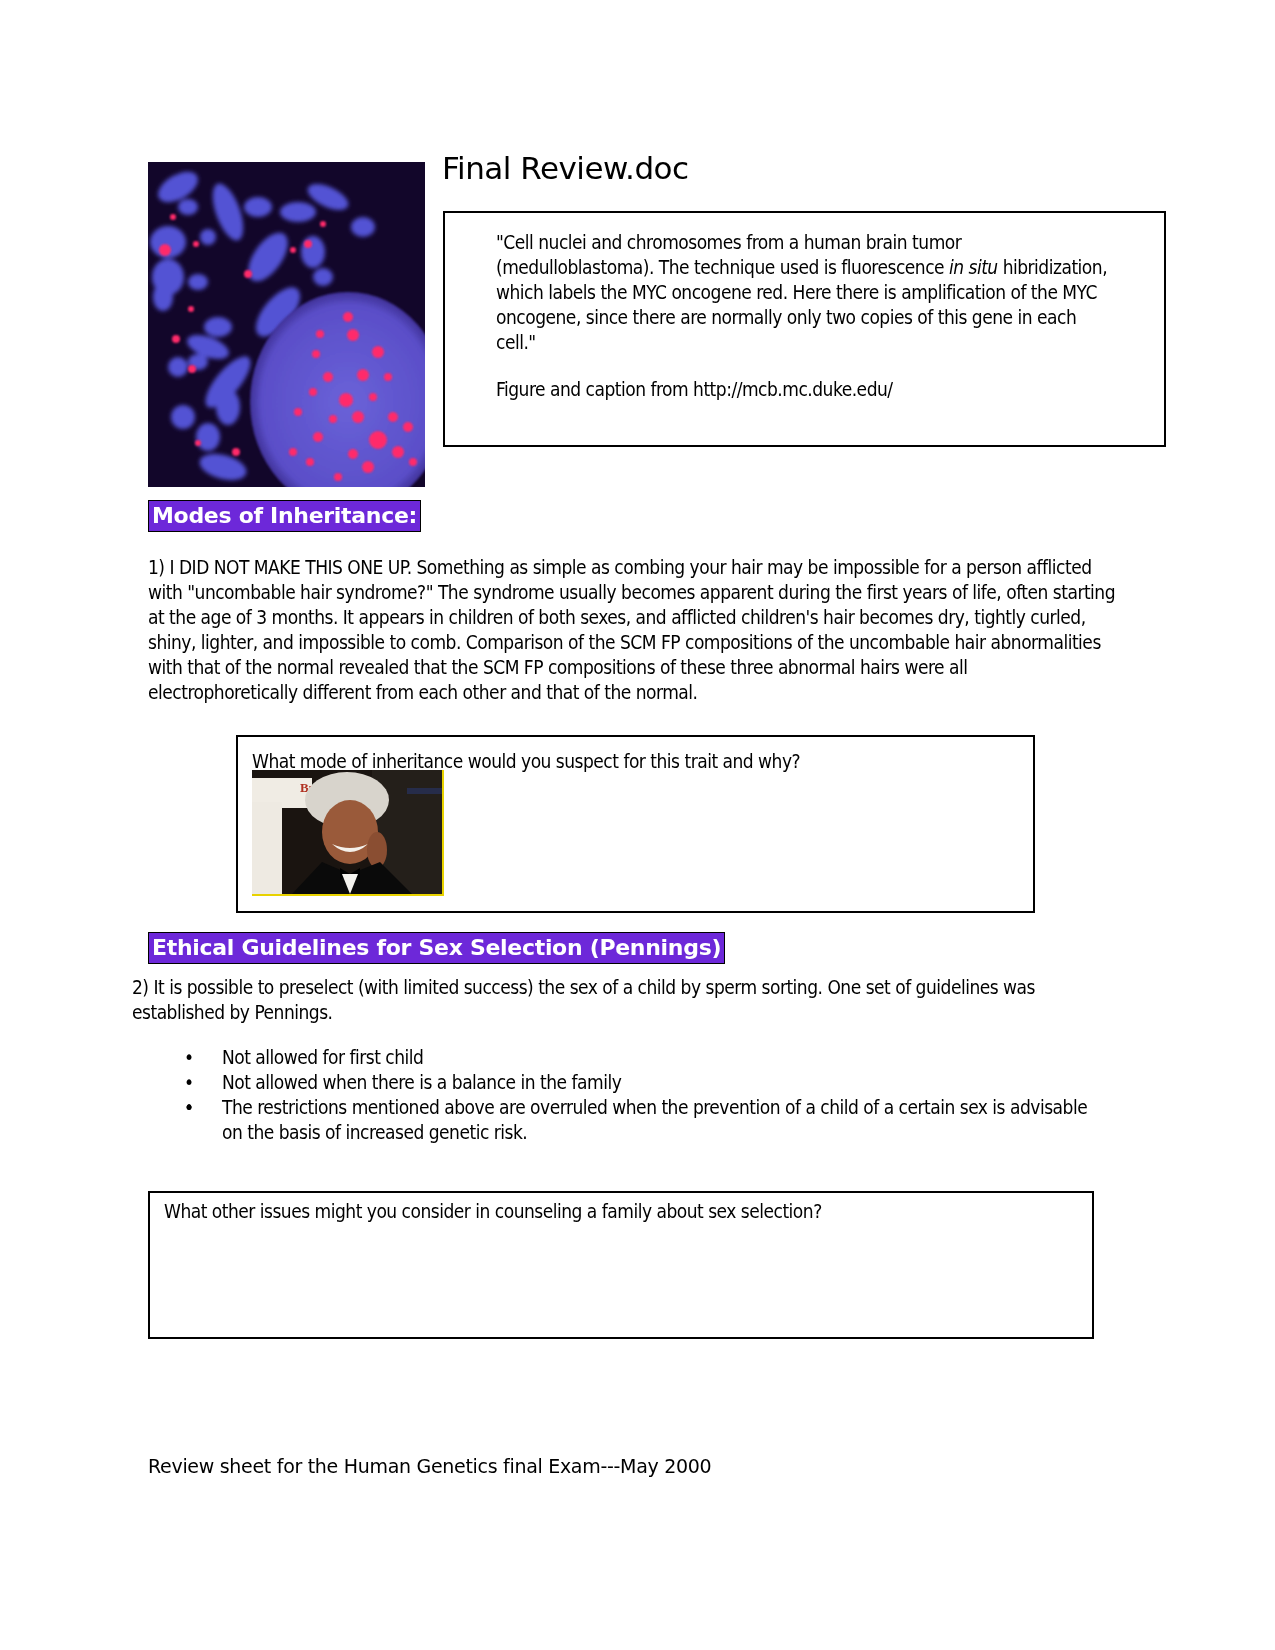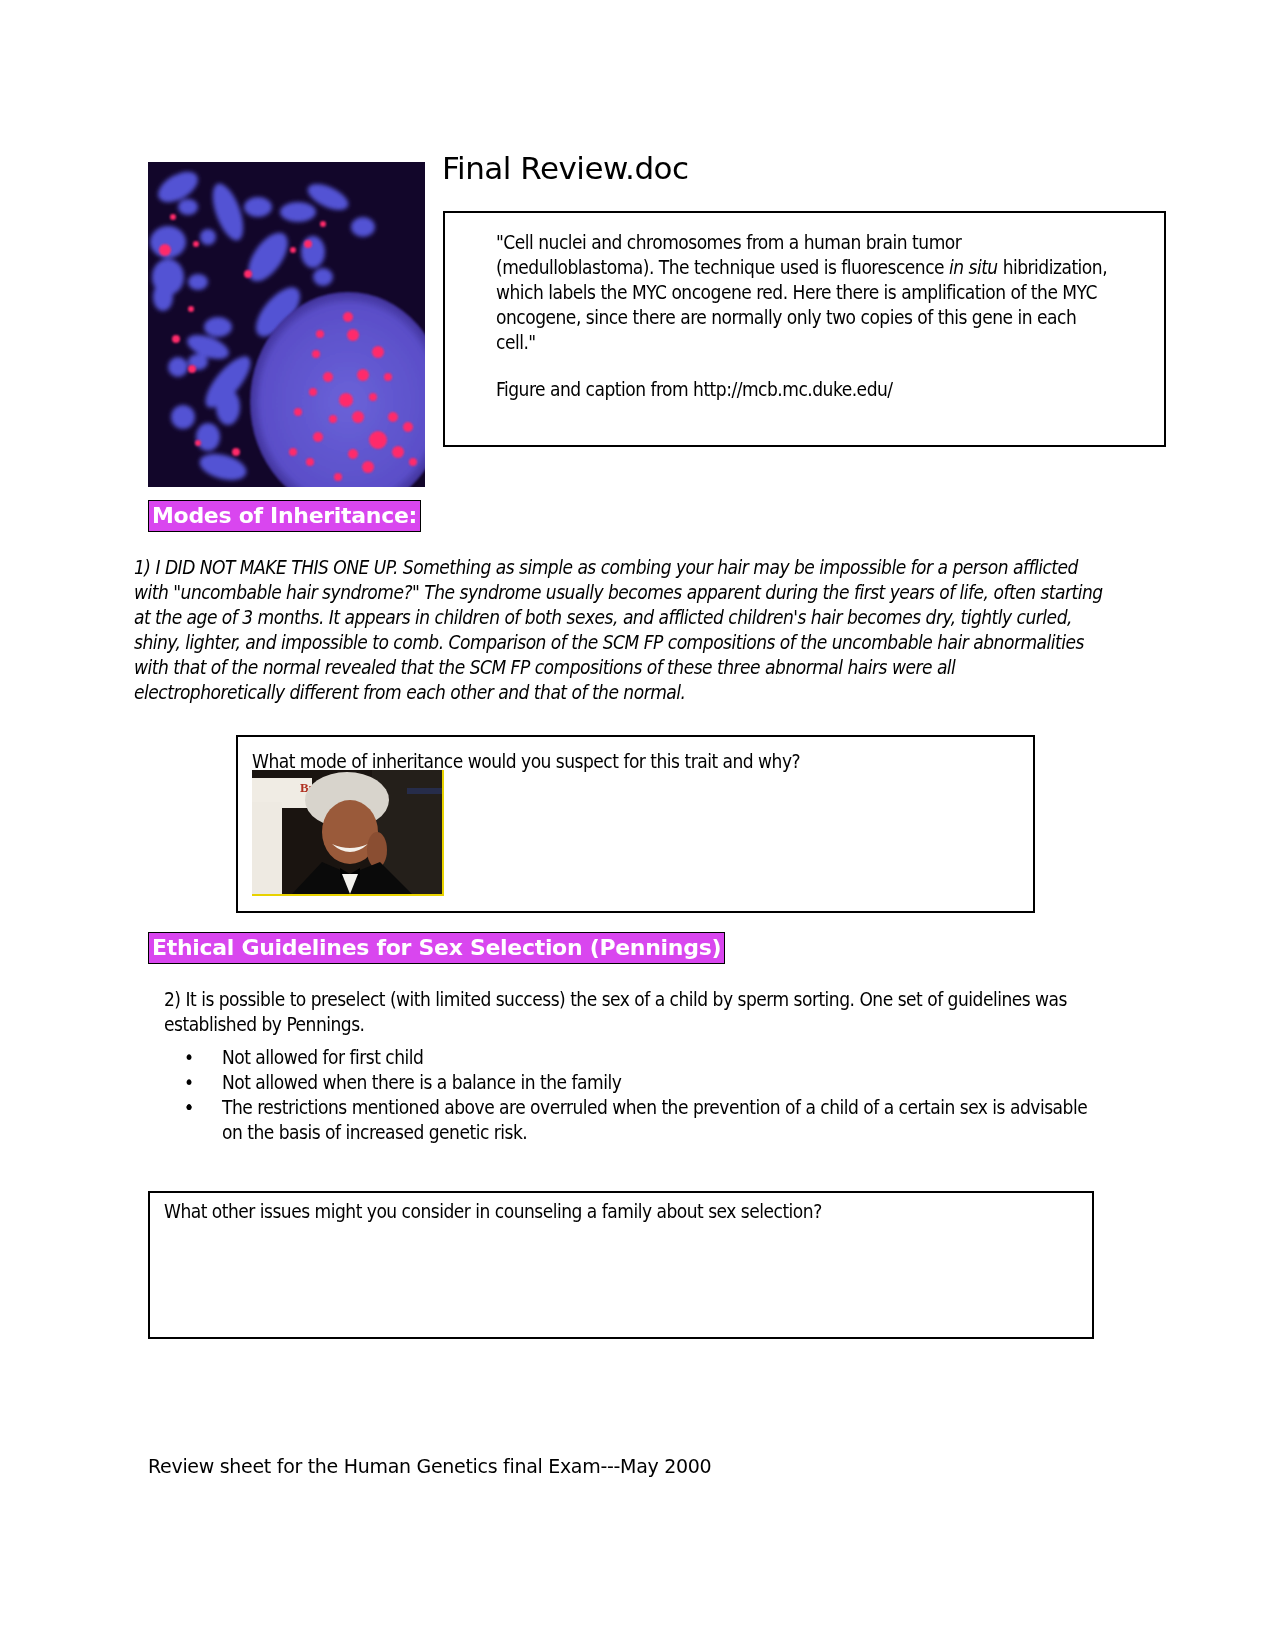--- a/index.html
+++ b/index.html
@@ -7,32 +7,32 @@
          font-family: "DejaVu Sans", sans-serif; color: #000; }
   .abs { position: absolute; }
   .body-text { font-size: 19px; line-height: 25px; letter-spacing: -0.5px; font-stretch: condensed; }
 
   #fish-image { left: 148px; top: 162px; width: 277px; height: 325px; background: #12062a; overflow: hidden; }
   #doc-title { left: 442px; top: 150px; font-size: 31px; letter-spacing: -0.5px; }
   #caption-box { left: 443px; top: 211px; width: 723px; height: 236px; border: 2px solid #000; box-sizing: border-box; }
   #caption-quote { position: absolute; left: 51px; top: 17px; width: 620px; }
   #caption-source { position: absolute; left: 51px; top: 164px; }
 
-  .section-header { background: #d946ef; color: #fff; font-weight: bold; font-size: 22px; line-height: 30px;
+  .section-header { background: #6d28d9; color: #fff; font-weight: bold; font-size: 22px; line-height: 30px;
                     padding: 0 3px; border: 1px solid #000; letter-spacing: -0.3px; }
   #modes-header { left: 148px; top: 500px; }
   #ethics-header { left: 148px; top: 932px; text-align: right; }
 
-  #para1 { left: 134px; top: 555px; width: 970px; font-style: italic; }
+  #para1 { left: 148px; top: 555px; width: 970px; }
   #q1-box { left: 236px; top: 735px; width: 799px; height: 178px; border: 2px solid #000; box-sizing: border-box; }
   #q1-text { position: absolute; left: 14px; top: 12px; }
   #king-photo { position: absolute; left: 14px; top: 33px; width: 190px; height: 124px; overflow: hidden;
                 background: #1a1410; border-right: 2px solid #e8d200; border-bottom: 2px solid #e8d200; }
 
-  #para2 { left: 164px; top: 975px; width: 930px; margin-top: 12px; }
+  #para2 { left: 132px; top: 975px; width: 930px; }
   #guidelines { left: 148px; top: 1045px; width: 960px; margin: 0; padding: 0; list-style: none; }
   #guidelines li { position: relative; padding-left: 74px; }
   #guidelines li .bullet { position: absolute; left: 36px; top: 0; }
 
   #q2-box { left: 148px; top: 1191px; width: 946px; height: 148px; border: 2px solid #000; box-sizing: border-box; }
   #q2-text { position: absolute; left: 14px; top: 6px; }
 
   #footer { left: 148px; top: 1455px; font-size: 19px; letter-spacing: -0.3px; }
 </style>
 </head>

